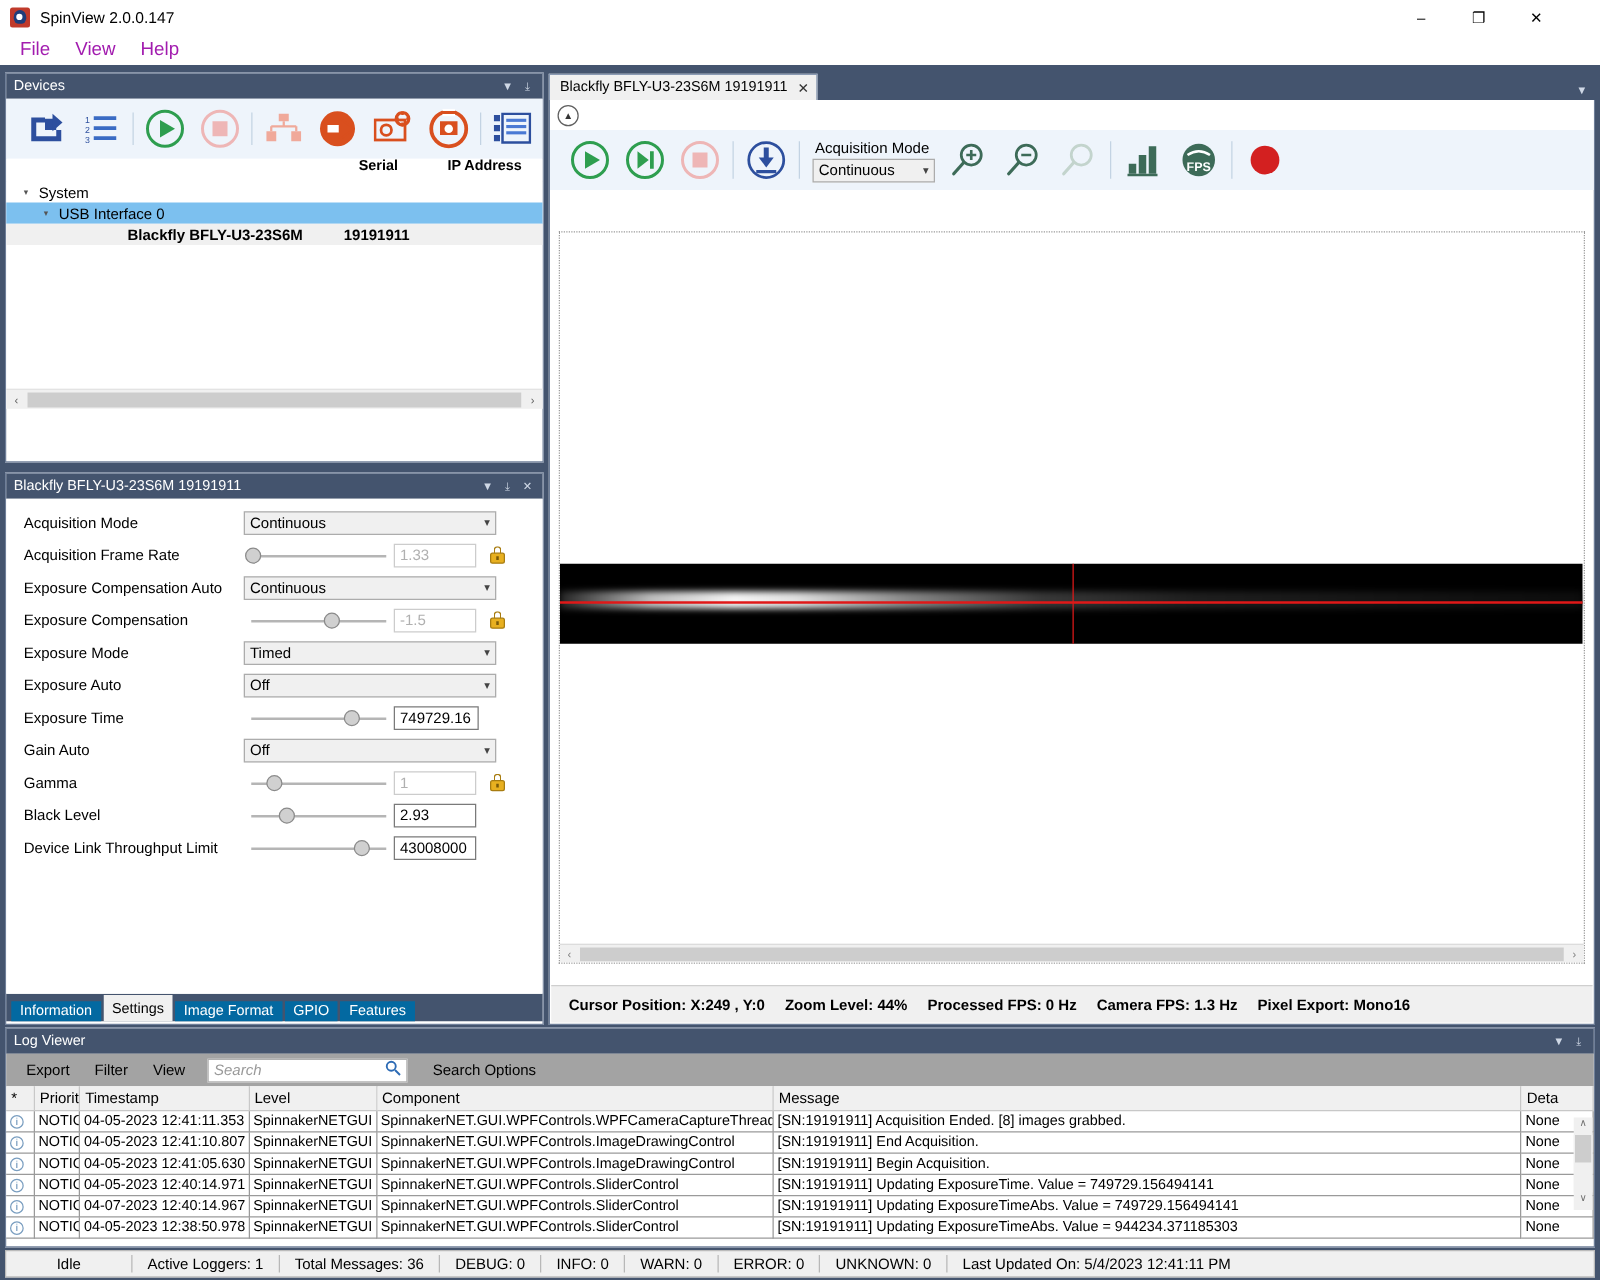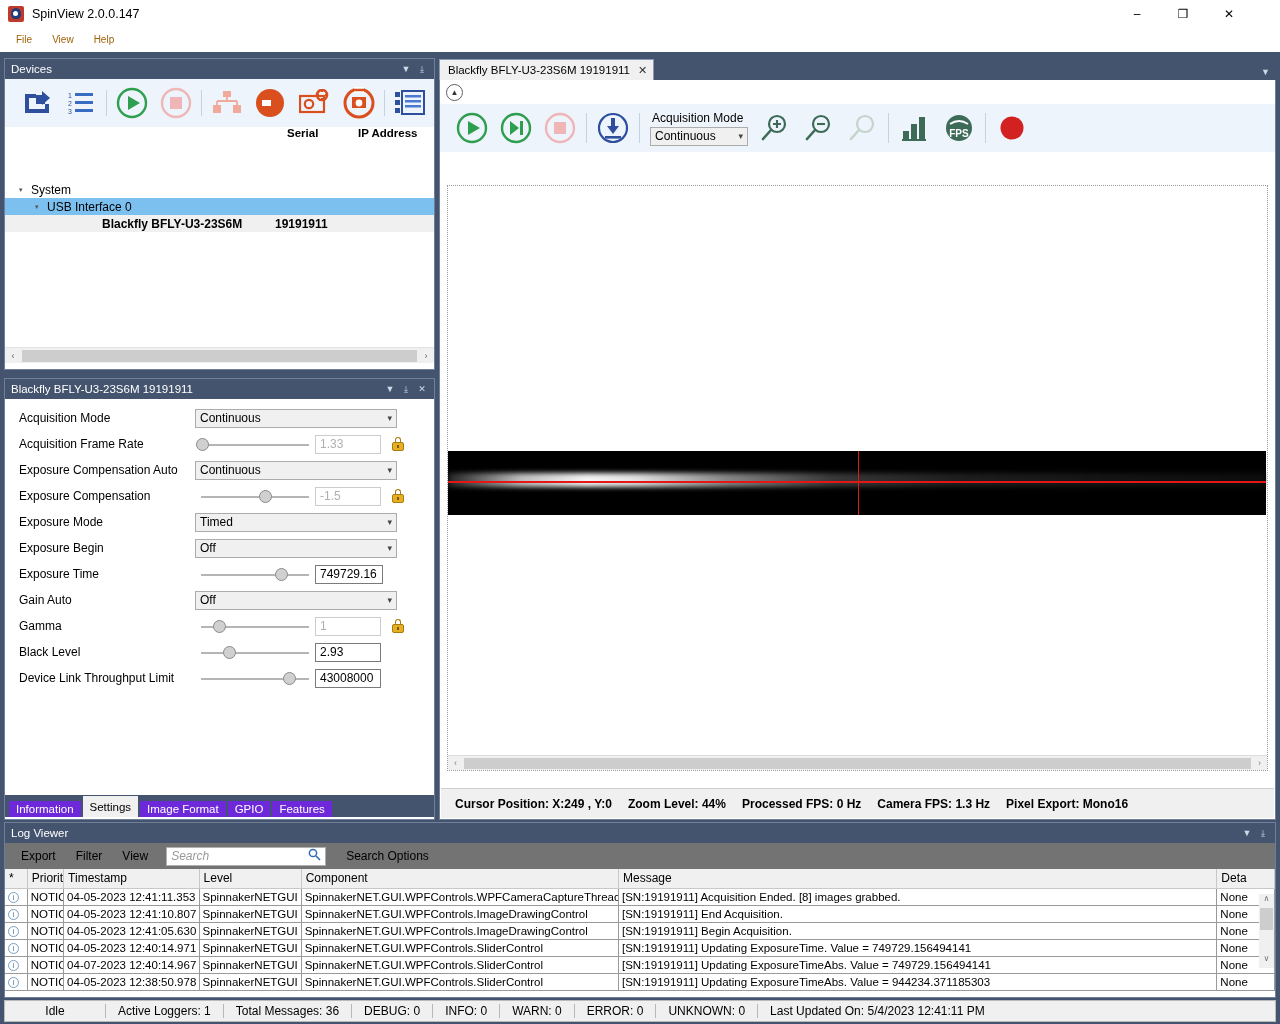--- a/index.html
+++ b/index.html
@@ -30,21 +30,21 @@
   .win-btns { margin-left:auto; display:flex; height:28px; }
   .win-btn { width:46px; height:28px; display:flex; align-items:center;
      justify-content:center; font-size:12px; color:#000; }
 
   
   .menubar {
     position:absolute; left:0; top:28px; width:1280px; height:24px;
     background:#ffffff; display:flex; align-items:center; padding-left:6px;
     border-bottom:1px solid #ffffff;
   }
-  .menu-item { padding:3px 10px; font-size:10px; color:#a16207; cursor:default; }
+  .menu-item { padding:3px 10px; font-size:15px; color:#a21caf; cursor:default; }
 
   
   .chrome {
     position:absolute; left:0; top:52px; width:1280px; height:944px;
     background:#44546e;
   }
   .chrome-bottom {
     position:absolute; left:0; top:996px; width:1280px; height:28px;
     background:#44546e;
   }
@@ -120,21 +120,21 @@
   .lock .shack { position:absolute; left:4px; top:0px; width:6px; height:6px;
      border:1.5px solid #a87c10; border-bottom:none; border-radius:3px 3px 0 0; }
   .lock .kh { position:absolute; left:6px; top:8px; width:2px; height:3px; background:#7a5a08; }
 
   .tabstrip {
     height:22px; background:#44546e; display:flex; align-items:flex-end;
     padding-left:4px;
   }
   .stab {
     height:16px; padding:0 7px; display:flex; align-items:center;
-    background:#6d28d9; color:#ffffff; font-size:11.5px; margin-right:2px;
+    background:#0369a1; color:#ffffff; font-size:11.5px; margin-right:2px;
   }
   .stab.active { background:#f0f0f0; color:#000; height:21px; }
 
   
   .camera-area {
     position:absolute; left:439px; top:58px; width:837px; height:762px;
   }
   .tabbar { height:22px; background:#44546e; display:flex; align-items:flex-end;
      position:relative; }
   .ctab {
@@ -205,21 +205,21 @@
     background:#f0f0f0; display:flex; align-items:center; border-top:1px solid #cfcfcf;
   }
   .cs-item { font-size:12px; font-weight:bold; color:#000; margin-left:16px; }
   .cs-item:first-child { margin-left:14px; }
 
   
   .log-panel {
     position:absolute; left:4px; top:822px; width:1272px; height:176px;
     background:#ffffff; border:1px solid #6f7f99;
   }
-  .log-toolbar { height:26px; background:#737373; display:flex; align-items:center;
+  .log-toolbar { height:26px; background:#a3a3a3; display:flex; align-items:center;
      padding-left:6px; }
   .log-btn { padding:3px 10px; font-size:12px; color:#000; }
   .search-box {
     width:160px; height:19px; background:#ffffff; border:1px solid #b0b0b0;
     display:flex; align-items:center; padding:0 4px; margin-left:8px;
   }
   .search-box .ph { flex:1; font-size:12px; font-style:italic; color:#999; }
   .search-opts { margin-left:10px; padding:3px 10px; font-size:12px; color:#000; }
 
   table.logtable { width:100%; border-collapse:collapse; table-layout:fixed; }
@@ -380,21 +380,21 @@
         </svg>
       </div>
     </div>
 
     <div class="dev-labels">
       <span style="left:282px;">Serial</span>
       <span style="left:353px;">IP Address</span>
     </div>
 
     <div class="tree">
-      <div class="tree-row" style="padding-left:14px;margin-top:36px;">
+      <div class="tree-row" style="padding-left:14px;">
         <span class="tri">▾</span>
         <span class="tree-label">System</span>
       </div>
       <div class="tree-row sel" style="padding-left:30px;">
         <span class="tri">▾</span>
         <span class="tree-label">USB Interface 0</span>
       </div>
       <div class="tree-row alt" style="padding-left:56px;">
         <span class="tree-label" style="font-weight:bold;margin-left:41px;">Blackfly BFLY-U3-23S6M</span>
         <span class="tree-sn">19191911</span>
@@ -464,21 +464,21 @@
 
       <div class="srow">
         <div class="slabel">Exposure Mode</div>
         <div class="combo">
           <span class="cv">Timed</span>
           <span class="carat">▾</span>
         </div>
       </div>
 
       <div class="srow">
-        <div class="slabel">Exposure Begin</div>
+        <div class="slabel">Exposure Auto</div>
         <div class="combo">
           <span class="cv">Off</span>
           <span class="carat">▾</span>
         </div>
       </div>
 
       <div class="srow">
         <div class="slabel">Exposure Time</div>
         <div class="slider-wrap">
           <div class="strack"></div>

